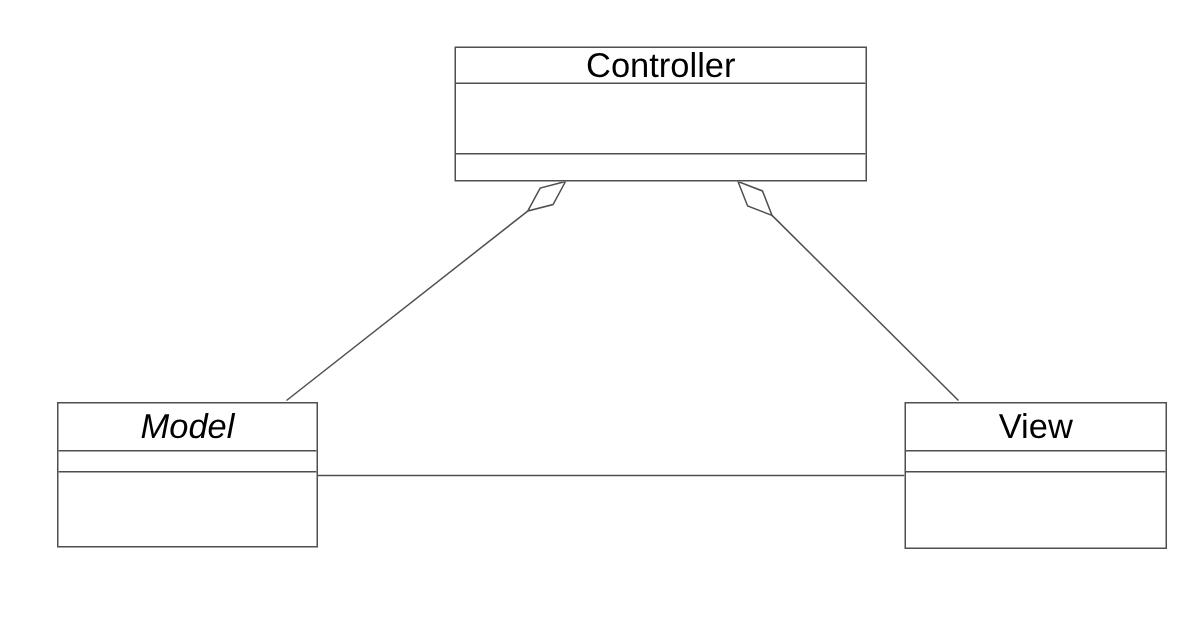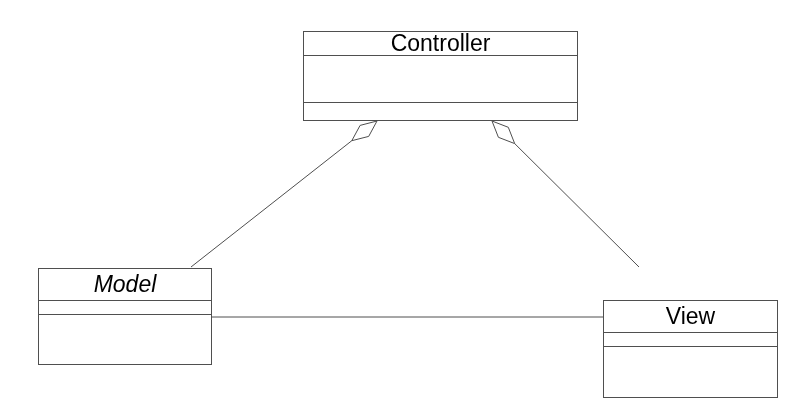--- a/index.html
+++ b/index.html
@@ -52,21 +52,21 @@
   }
   .uml-class .attr-compartment {
     height: 13px;
     border-bottom: 1px solid #4f4f4f;
   }
   .uml-class .ops-compartment {
     flex: 1;
   }
   .box-controller { left: 303px; top: 31px;  width: 275px; height: 90px; gap: 46px; }
   .box-model      { left: 38px;  top: 268px; width: 174px; height: 97px; font-style: italic; }
-  .box-view       { left: 603px; top: 268px; width: 175px; height: 98px; margin-top: 32px; }
+  .box-view       { left: 603px; top: 268px; width: 175px; height: 98px; }
 </style>
 </head>
 <body>
 
 <div class="canvas">
 
   <svg class="connector-layer" viewBox="0 0 800 420" xmlns="http://www.w3.org/2000/svg">
 
     <line x1="351.8" y1="140.7" x2="191" y2="267"></line>
     <polygon points="377,121 368.7,136.4 351.8,140.7 360.1,125.4"></polygon>

